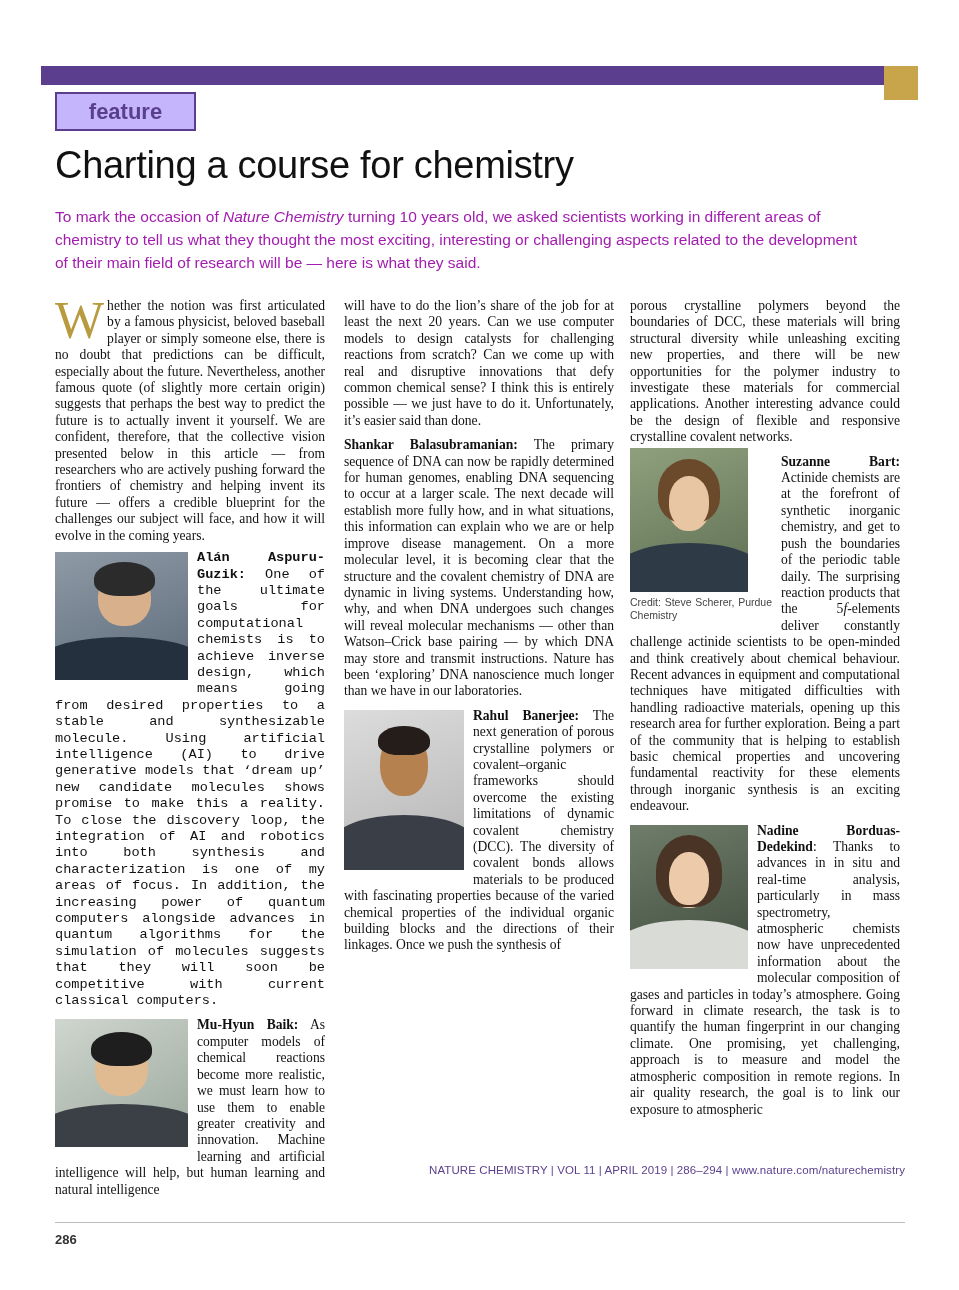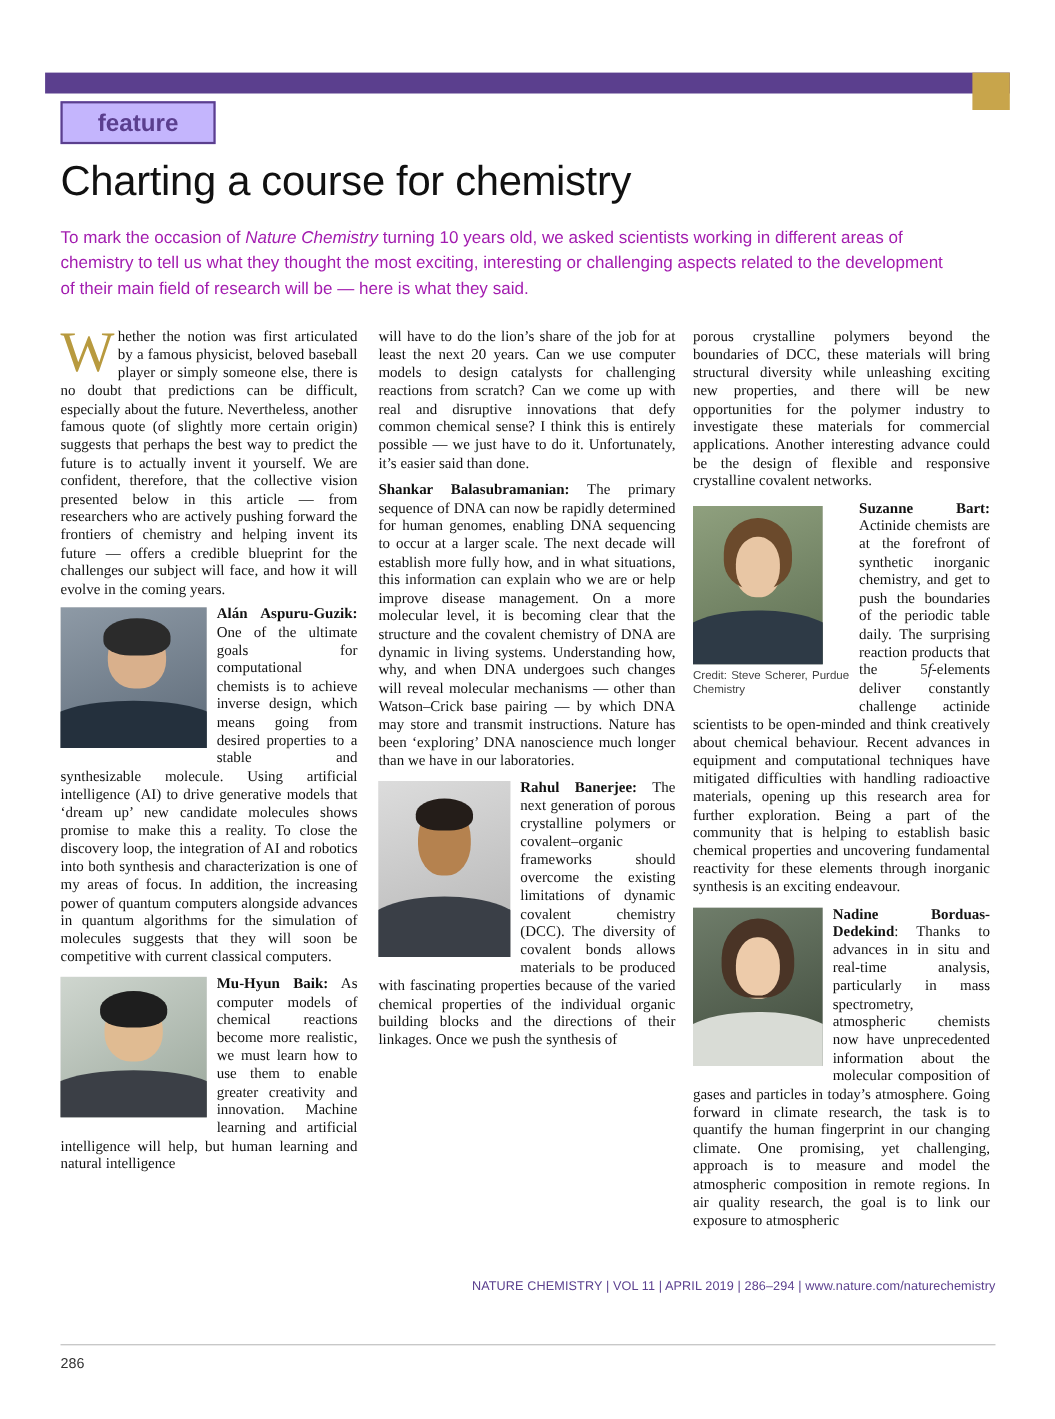--- a/index.html
+++ b/index.html
@@ -152,21 +152,21 @@
     position: absolute;
     border-radius: 50% 50% 40% 40%;
   }
 
   
   .folio {
     position: absolute;
     left: 55px;
     top: 1232px;
     font-family: "Liberation Sans", sans-serif;
-    font-weight: normal;
+    font-weight: bold;
     font-size: 13px;
     color: #333;
   }
   .footer-rule {
     position: absolute;
     left: 55px;
     top: 1222px;
     width: 850px;
     height: 1px;
     background: #bbb;
@@ -204,21 +204,21 @@
     <p class="drop-wrap">Whether the notion was first articulated by a famous physicist, beloved baseball player or simply someone else, there is no doubt that predictions can be difficult, especially about the future. Nevertheless, another famous quote (of slightly more certain origin) suggests that perhaps the best way to predict the future is to actually invent it yourself. We are confident, therefore, that the collective vision presented below in this article — from researchers who are actively pushing forward the frontiers of chemistry and helping invent its future — offers a credible blueprint for the challenges our subject will face, and how it will evolve in the coming years.</p>
 
     <div class="figure-left photo" style="width:133px;height:128px;margin-top:8px;">
       <div class="portrait">
         <div class="bg" style="background:linear-gradient(160deg,#8e9aa6,#5d6a78);"></div>
         <div class="head" style="left:32%;top:14%;width:40%;height:44%;background:#d9b08c;"></div>
         <div class="hair" style="left:29%;top:8%;width:46%;height:26%;background:#2b2b2b;"></div>
         <div class="shoulders" style="background:#24303d;"></div>
       </div>
     </div>
-    <p style="padding-top:6px;">
+    <p style="padding-top:6px;font-family:Liberation Mono, monospace;">
       <span class="name">Alán Aspuru-Guzik:</span><span> One of the ultimate goals for computational chemists is to achieve inverse design, which means going from desired properties to a stable and synthesizable molecule. Using artificial intelligence (AI) to drive generative models that ‘dream up’ new candidate molecules shows promise to make this a reality. To close the discovery loop, the integration of AI and robotics into both synthesis and characterization is one of my areas of focus. In addition, the increasing power of quantum computers alongside advances in quantum algorithms for the simulation of molecules suggests that they will soon be competitive with current classical computers.</span>
     </p>
 
     <div class="figure-left photo" style="width:133px;height:128px;margin-top:10px;">
       <div class="portrait">
         <div class="bg" style="background:linear-gradient(150deg,#cfd6cf,#9aa79b);"></div>
         <div class="head" style="left:30%;top:16%;width:40%;height:44%;background:#e0bb92;"></div>
         <div class="hair" style="left:27%;top:10%;width:46%;height:26%;background:#1e1e1e;"></div>
         <div class="shoulders" style="background:#3b3f46;"></div>
       </div>
@@ -244,21 +244,21 @@
       </div>
     </div>
     <p style="padding-top:8px;">
       <span class="name">Rahul Banerjee:</span><span> The next generation of porous crystalline polymers or covalent–organic frameworks should overcome the existing limitations of dynamic covalent chemistry (DCC). The diversity of covalent bonds allows materials to be produced with fascinating properties because of the varied chemical properties of the individual organic building blocks and the directions of their linkages. Once we push the synthesis of</span>
     </p>
   </div>
 
   <div class="col" id="col3">
     <p>porous crystalline polymers beyond the boundaries of DCC, these materials will bring structural diversity while unleashing exciting new properties, and there will be new opportunities for the polymer industry to investigate these materials for commercial applications. Another interesting advance could be the design of flexible and responsive crystalline covalent networks.</p>
 
-    <div class="figure-left" style="width:142px;margin-top:14px;">
+    <div class="figure-left" style="width:142px;margin-top:2px;">
       <div class="photo" style="width:118px;height:144px;">
         <div class="portrait">
           <div class="bg" style="background:linear-gradient(160deg,#8fa07e,#5d6e52);"></div>
           <div class="head" style="left:31%;top:16%;width:38%;height:42%;background:#e8c6a4;"></div>
           <div class="hair" style="left:24%;top:8%;width:52%;height:44%;background:#6b4a2c;"></div>
           <div class="head" style="left:33%;top:20%;width:34%;height:36%;background:#e8c6a4;"></div>
           <div class="shoulders" style="background:#2e3a46;"></div>
         </div>
       </div>
       <div class="credit">Credit: Steve Scherer, Purdue Chemistry</div>

